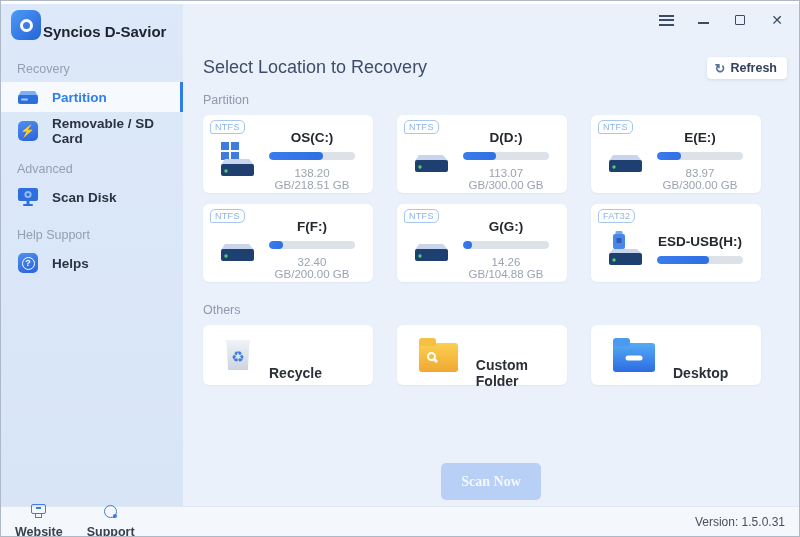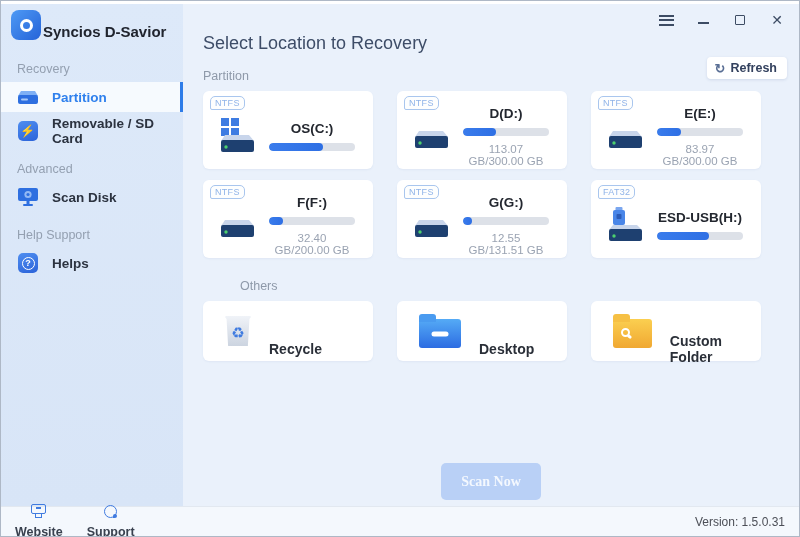--- a/index.html
+++ b/index.html
@@ -24,21 +24,21 @@
   
   .win-controls { position:absolute; top:12px; right:14px; display:flex; align-items:center; gap:21px; z-index:10; }
   .wc { width:16px; height:14px; display:flex; align-items:center; justify-content:center; cursor:pointer; color:#3d4c64; }
   .ic-menu { width:15px; height:11px; border-top:2px solid #3d4c64; border-bottom:2px solid #3d4c64; position:relative; }
   .ic-menu::after { content:""; position:absolute; left:0; right:0; top:2.5px; height:2px; background:#3d4c64; }
   .ic-min { width:11px; height:2px; background:#3d4c64; margin-top:6px; }
   .ic-max { width:10px; height:10px; border:1.6px solid #3d4c64; border-radius:1px; }
   .ic-close { font-size:14px; line-height:1; }
 
   
-  .main { position:absolute; top:0; left:182px; right:0; bottom:30px; padding:32px 38px 0 20px; }
+  .main { position:absolute; top:0; left:182px; right:0; bottom:30px; padding:56px 38px 0 20px; }
   .main-title { font-size:18px; font-weight:400; color:#3e4d68; }
   .refresh-btn { position:absolute; top:56px; right:12px; display:flex; align-items:center; gap:5px; background:#ffffff; border:none; border-radius:4px; padding:4px 10px 4px 8px; font-size:12.5px; font-weight:600; color:#33415e; box-shadow:0 1px 3px rgba(60,90,140,.15); cursor:pointer; font-family:inherit; }
   .refresh-glyph { color:#5a6f95; font-size:13px; line-height:1; }
   .sec-label { margin:15px 0 8px 0; font-size:12.5px; color:#8e99a9; }
   .grid3 { display:grid; grid-template-columns:repeat(3,1fr); gap:11px 24px; }
 
   .drive-card { position:relative; background:#ffffff; border-radius:6px; height:78px; padding:20px 12px 8px 12px; display:flex; align-items:center; gap:12px; box-shadow:0 1px 2px rgba(90,120,170,.08); cursor:pointer; }
   .fs-badge { position:absolute; top:5px; left:7px; font-size:9px; color:#8fb3e8; border:1px solid #a9c6ee; border-radius:5px 5px 5px 2px; padding:1px 4px; background:#fdfefe; letter-spacing:.3px; }
   .drive-ic { flex:0 0 42px; display:flex; align-items:center; justify-content:center; }
   .drive-info { flex:1; min-width:0; padding-right:6px;text-align:center; }
@@ -173,20 +173,21 @@
             <path d="M9 18 L33 18 L38 24 L5 24 Z" fill="#c8d5eb"></path>
             <rect x="5" y="23" width="33" height="12" rx="2" fill="#1e4070"></rect>
             <circle cx="10" cy="30" r="1.7" fill="#4cd06e"></circle>
           </svg>
         </span>
         <span class="drive-info">
           <div class="drive-name">OS(C:)</div>
           <div class="bar-track">
               <div class="bar-fill" style="width: 63%;"></div>
             </div>
+          <div class="drive-cap">138.20 GB/218.51 GB</div>
         </span>
       </div>
 
       <div class="drive-card">
         <span class="fs-badge">NTFS</span>
         <span class="drive-ic">
           <svg width="40" height="30" viewBox="0 0 40 30">
             <path d="M9 10 L33 10 L38 16 L5 16 Z" fill="#c8d5eb"></path>
             <rect x="5" y="15" width="33" height="12" rx="2" fill="#1e4070"></rect>
             <circle cx="10" cy="22" r="1.7" fill="#4cd06e"></circle>
@@ -244,21 +245,21 @@
             <path d="M9 10 L33 10 L38 16 L5 16 Z" fill="#c8d5eb"></path>
             <rect x="5" y="15" width="33" height="12" rx="2" fill="#1e4070"></rect>
             <circle cx="10" cy="22" r="1.7" fill="#4cd06e"></circle>
           </svg>
         </span>
         <span class="drive-info">
           <div class="drive-name">G(G:)</div>
           <div class="bar-track">
               <div class="bar-fill" style="width: 11%;"></div>
             </div>
-          <div class="drive-cap">12.55 GB/131.51 GB</div>
+          <div class="drive-cap">14.26 GB/104.88 GB</div>
         </span>
       </div>
 
       <div class="drive-card">
         <span class="fs-badge">FAT32</span>
         <span class="drive-ic">
           <svg width="40" height="38" viewBox="0 0 40 38">
             <rect x="11.5" y="1" width="7" height="5" rx="1" fill="#7aa6ef"></rect>
             <rect x="9" y="4" width="12" height="15" rx="2" fill="#4a86e8"></rect>
             <rect x="12.5" y="8" width="5" height="5" rx="1" fill="#2c5cb8"></rect>
@@ -269,40 +270,40 @@
         </span>
         <span class="drive-info">
           <div class="drive-name">ESD-USB(H:)</div>
           <div class="bar-track">
               <div class="bar-fill" style="width: 60%;"></div>
             </div>
         </span>
       </div>
     </div>
 
-    <div class="sec-label" style="margin-top:21px;margin-left:37px;">Others</div>
+    <div class="sec-label" style="margin-top:21px;">Others</div>
 
     <div class="grid3">
       <div class="other-card">
         <span class="bin">
             <span class="bin-sym">♻</span>
           </span>
         <span class="other-label">Recycle</span>
       </div>
       <div class="other-card">
+        <span class="folder yellow">
+            <span class="lens"></span>
+          </span>
+        <span class="other-label">Custom Folder</span>
+      </div>
+      <div class="other-card">
         <span class="folder blue">
             <span class="bar"></span>
           </span>
         <span class="other-label">Desktop</span>
-      </div>
-      <div class="other-card">
-        <span class="folder yellow">
-            <span class="lens"></span>
-          </span>
-        <span class="other-label">Custom Folder</span>
       </div>
     </div>
 
     <button class="scan-btn" disabled="">Scan Now</button>
   </div>
 
   <div class="footer">
     <span class="foot-link">
       <span class="ic-monitor"></span>
       <span>Website</span>

